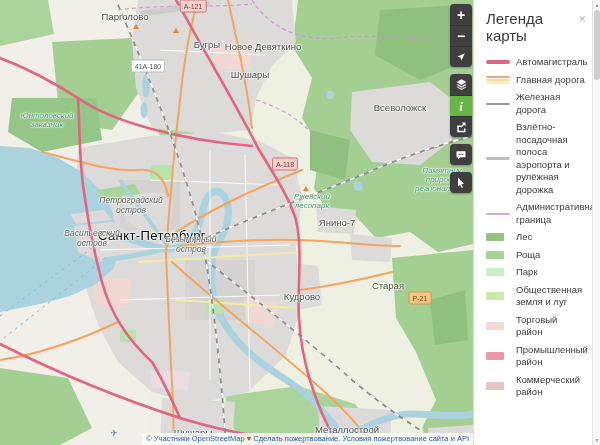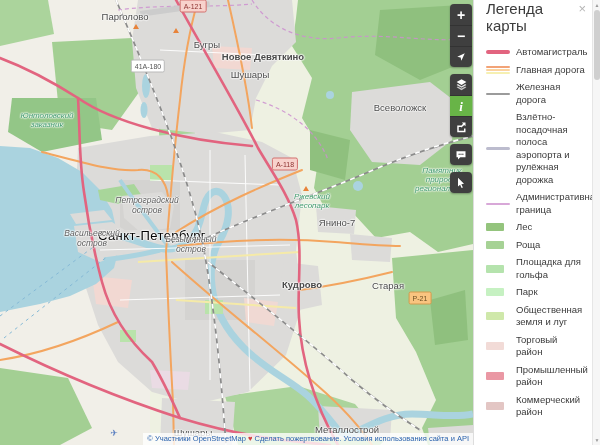--- a/index.html
+++ b/index.html
@@ -34,21 +34,21 @@
   .map-btn.active{background:#68b447;}
   .map-btn svg{display:block;}
   .icon-info{font-family:"Liberation Serif",serif;font-size:13px;font-style:italic;}
   
   #legend{position:absolute;left:473px;top:0;width:127px;height:445px;background:#fff;
     border-left:1px solid #ddd;overflow:hidden;}
   #legend-scrollbar{position:absolute;right:0;top:0;width:8px;height:445px;background:#f6f6f6;
     border-left:1px solid #e6e6e6;}
   #legend-scrollbar .sb-arrow{position:absolute;left:0;width:8px;font-size:5px;color:#9a9a9a;text-align:center;}
   #legend-scrollbar .sb-thumb{position:absolute;left:1px;top:10px;width:6px;height:70px;background:#cfcfcf;border-radius:3px;}
-  #legend-inner{padding:0 14px 0 12px;}
+  #legend-inner{padding:10px 14px 0 12px;}
   #legend-title-row{display:flex;align-items:flex-start;justify-content:space-between;margin-bottom:12px;}
   #legend-title{font-size:15px;color:#3c3c3c;}
   #legend-close{font-size:13px;color:#b5b5b5;cursor:pointer;line-height:1;margin-top:2px;}
   .legend-item{display:flex;align-items:center;margin-bottom:5px;}
   .legend-swatch-col{width:30px;flex:0 0 30px;display:flex;justify-content:flex-start;}
   .sw-line{width:24px;border-radius:2px;}
   .sw-stack{display:flex;flex-direction:column;gap:1px;width:24px;}
   .sw-stack div{height:2px;width:24px;border-radius:1px;}
   .sw-area{width:18px;height:8px;border-radius:1px;}
   .legend-label{font-size:9.5px;color:#3a3a3a;line-height:12.5px;flex:1;}
@@ -168,50 +168,50 @@
 
       <path d="M136,24 l3,5 h-6 Z" fill="#e8833a"></path>
       <path d="M176,28 l3,5 h-6 Z" fill="#e8833a"></path>
       <path d="M306,186 l3,5 h-6 Z" fill="#e8833a"></path>
       <text x="114" y="436" font-size="9" fill="#5a7fc0" text-anchor="middle">✈</text>
     </svg>
 
     <div id="labels-layer">
         <div class="map-label lbl-town" style="left: 125px; top: 17px;">Парголово</div>
         <div class="map-label lbl-town" style="left: 207px; top: 45px; text-align: center;">Бугры</div>
-        <div class="map-label lbl-town" style="left: 263px; top: 57px; font-weight: bold;">Новое Девяткино</div>
+        <div class="map-label lbl-town" style="left: 263px; top: 47px;">Новое Девяткино</div>
         <div class="map-label lbl-town" style="left: 250px; top: 75px;">Шушары</div>
         <div class="map-label lbl-town" style="left: 400px; top: 108px;">Всеволожск</div>
         <div class="map-label lbl-town" style="left: 337px; top: 223px;">Янино-7</div>
         <div class="map-label lbl-town" style="left: 388px; top: 250px; margin-top: 36px;">Старая</div>
-        <div class="map-label lbl-town" style="left: 302px; top: 285px; font-weight: bold;">Кудрово</div>
+        <div class="map-label lbl-town" style="left: 302px; top: 297px;">Кудрово</div>
         <div class="map-label lbl-town" style="left: 193px; top: 433px;">Шушары</div>
         <div class="map-label lbl-town" style="left: 347px; top: 430px;">Металлострой</div>
         <div class="map-label lbl-city" style="left: 152px; top: 236px;">Санкт-Петербург</div>
-        <div class="map-label lbl-island" style="left: 147px; top: 206px; text-align: center;">Петроградский
+        <div class="map-label lbl-island" style="left: 131px; top: 206px; text-align: center;">Петроградский
 остров</div>
         <div class="map-label lbl-island" style="left: 92px; top: 239px;">Васильевский
 остров</div>
         <div class="map-label lbl-island" style="left: 191px; top: 245px;">Безымянный
 остров</div>
         <div class="map-label lbl-nature" style="left: 47px; top: 120px;">Юнтоловский
 заказник</div>
         <div class="map-label lbl-nature" style="left: 312px; top: 201px;">Ржевский
 лесопарк</div>
         <div class="map-label lbl-nature" style="left: 442px; top: 180px;">Памятник природы
 региональный</div>
       </div>
     <div id="shields-layer">
         <div class="shield shield-red" style="left: 193px; top: 6px;">А-121</div>
         <div class="shield shield-white" style="left: 148px; top: 66px;">41А-180</div>
         <div class="shield shield-red" style="left: 285px; top: 164px;">А-118</div>
         <div class="shield shield-orange" style="left: 420px; top: 298px;">Р-21</div>
       </div>
 
-    <div class="attribution" id="attribution"><span class="part-link">© Участники OpenStreetMap</span><span class="part-heart"> ♥</span><span class="part-link"> Сделать пожертвование.</span><span class="part-link"> Условия использования сайта и API</span></div>
+    <div class="attribution" id="attribution"><span class="part-link">© Участники OpenStreetMap</span><span class="part-heart"> ♥</span><span class="part-link"> Сделать пожертвование.</span><span class="part-link"> Условия пожертвование сайта и API</span></div>
   </div>
 
   <div id="toolbar">
       <div class="btn-group">
         <div class="map-btn">+</div>
         <div class="map-btn">−</div>
         <div class="map-btn">
           <svg width="12" height="12" viewBox="0 0 16 16">
             <path d="M13,3 L3,7.5 L7.5,8.5 L8.5,13 Z" fill="#fff"></path>
           </svg>
@@ -297,26 +297,20 @@
             <div class="legend-swatch-col">
               <div class="sw-area" style="background: rgb(148, 196, 125);"></div>
             </div>
             <span class="legend-label">Лес</span>
           </div>
           <div class="legend-item">
             <div class="legend-swatch-col">
               <div class="sw-area" style="background: rgb(166, 210, 149);"></div>
             </div>
             <span class="legend-label">Роща</span>
-          </div>
-          <div class="legend-item">
-            <div class="legend-swatch-col">
-              <div class="sw-area" style="background: rgb(181, 227, 173);"></div>
-            </div>
-            <span class="legend-label">Площадка для гольфа</span>
           </div>
           <div class="legend-item">
             <div class="legend-swatch-col">
               <div class="sw-area" style="background: rgb(198, 241, 194);"></div>
             </div>
             <span class="legend-label">Парк</span>
           </div>
           <div class="legend-item">
             <div class="legend-swatch-col">
               <div class="sw-area" style="background: rgb(207, 232, 170);"></div>

